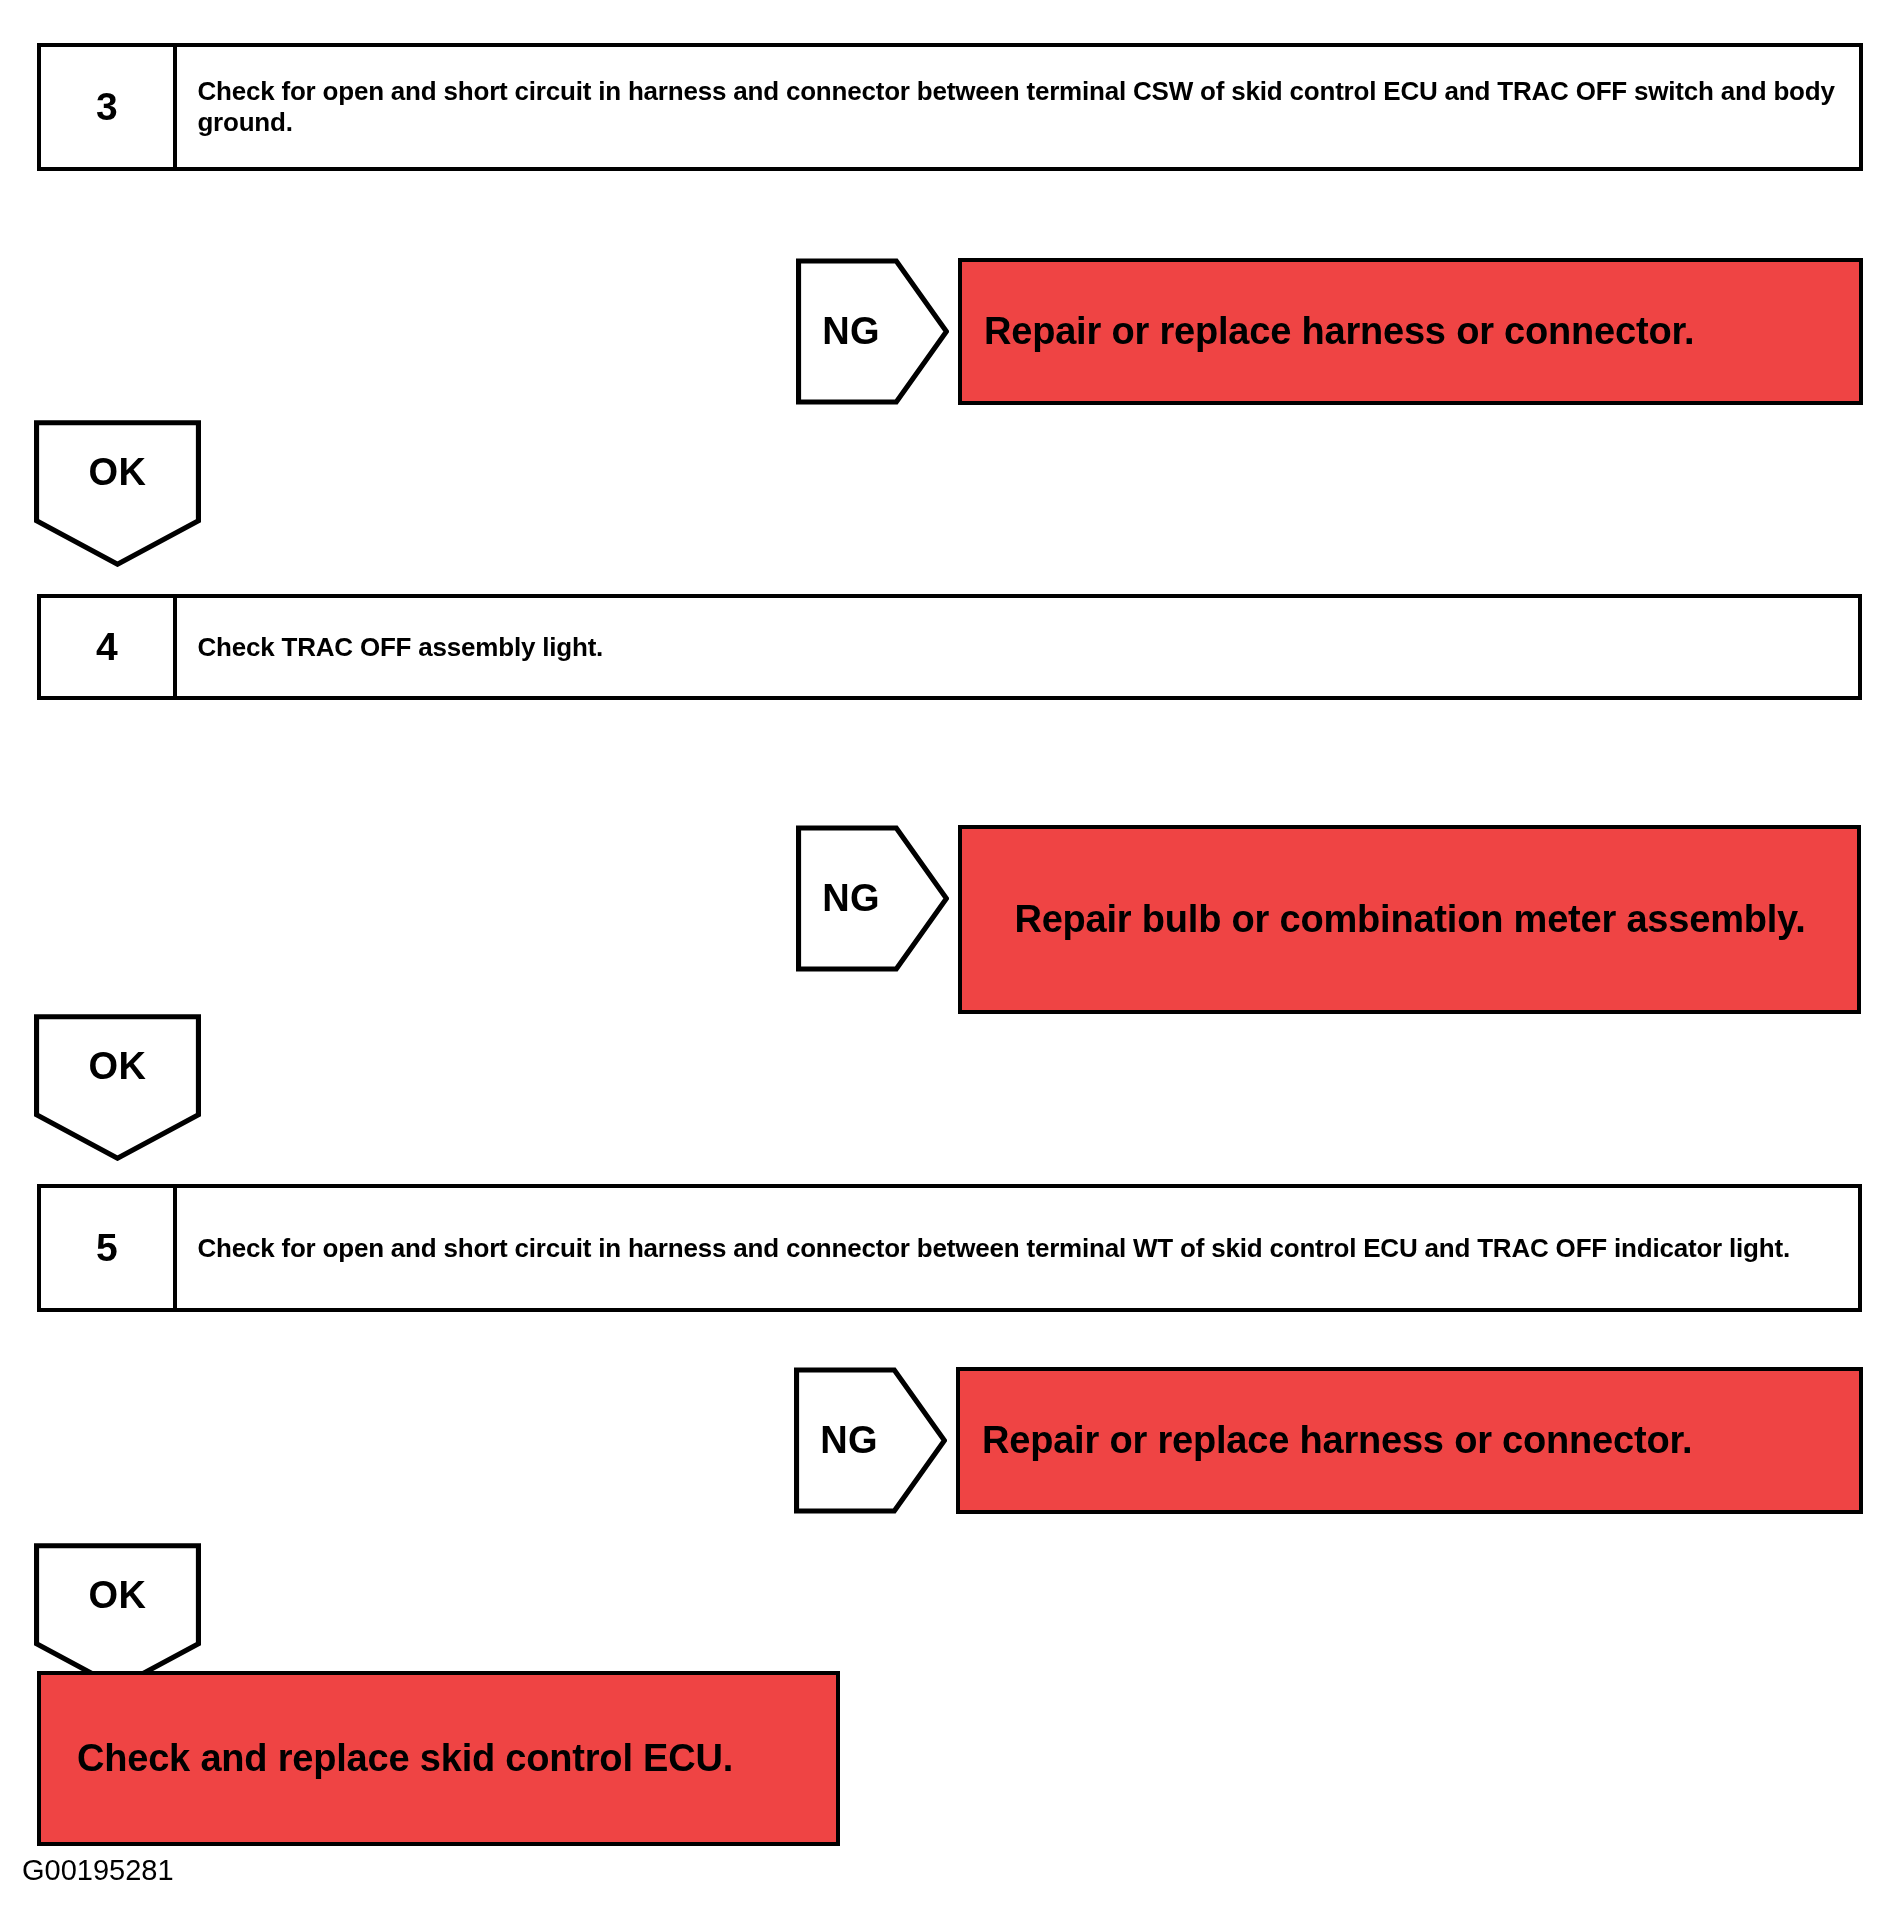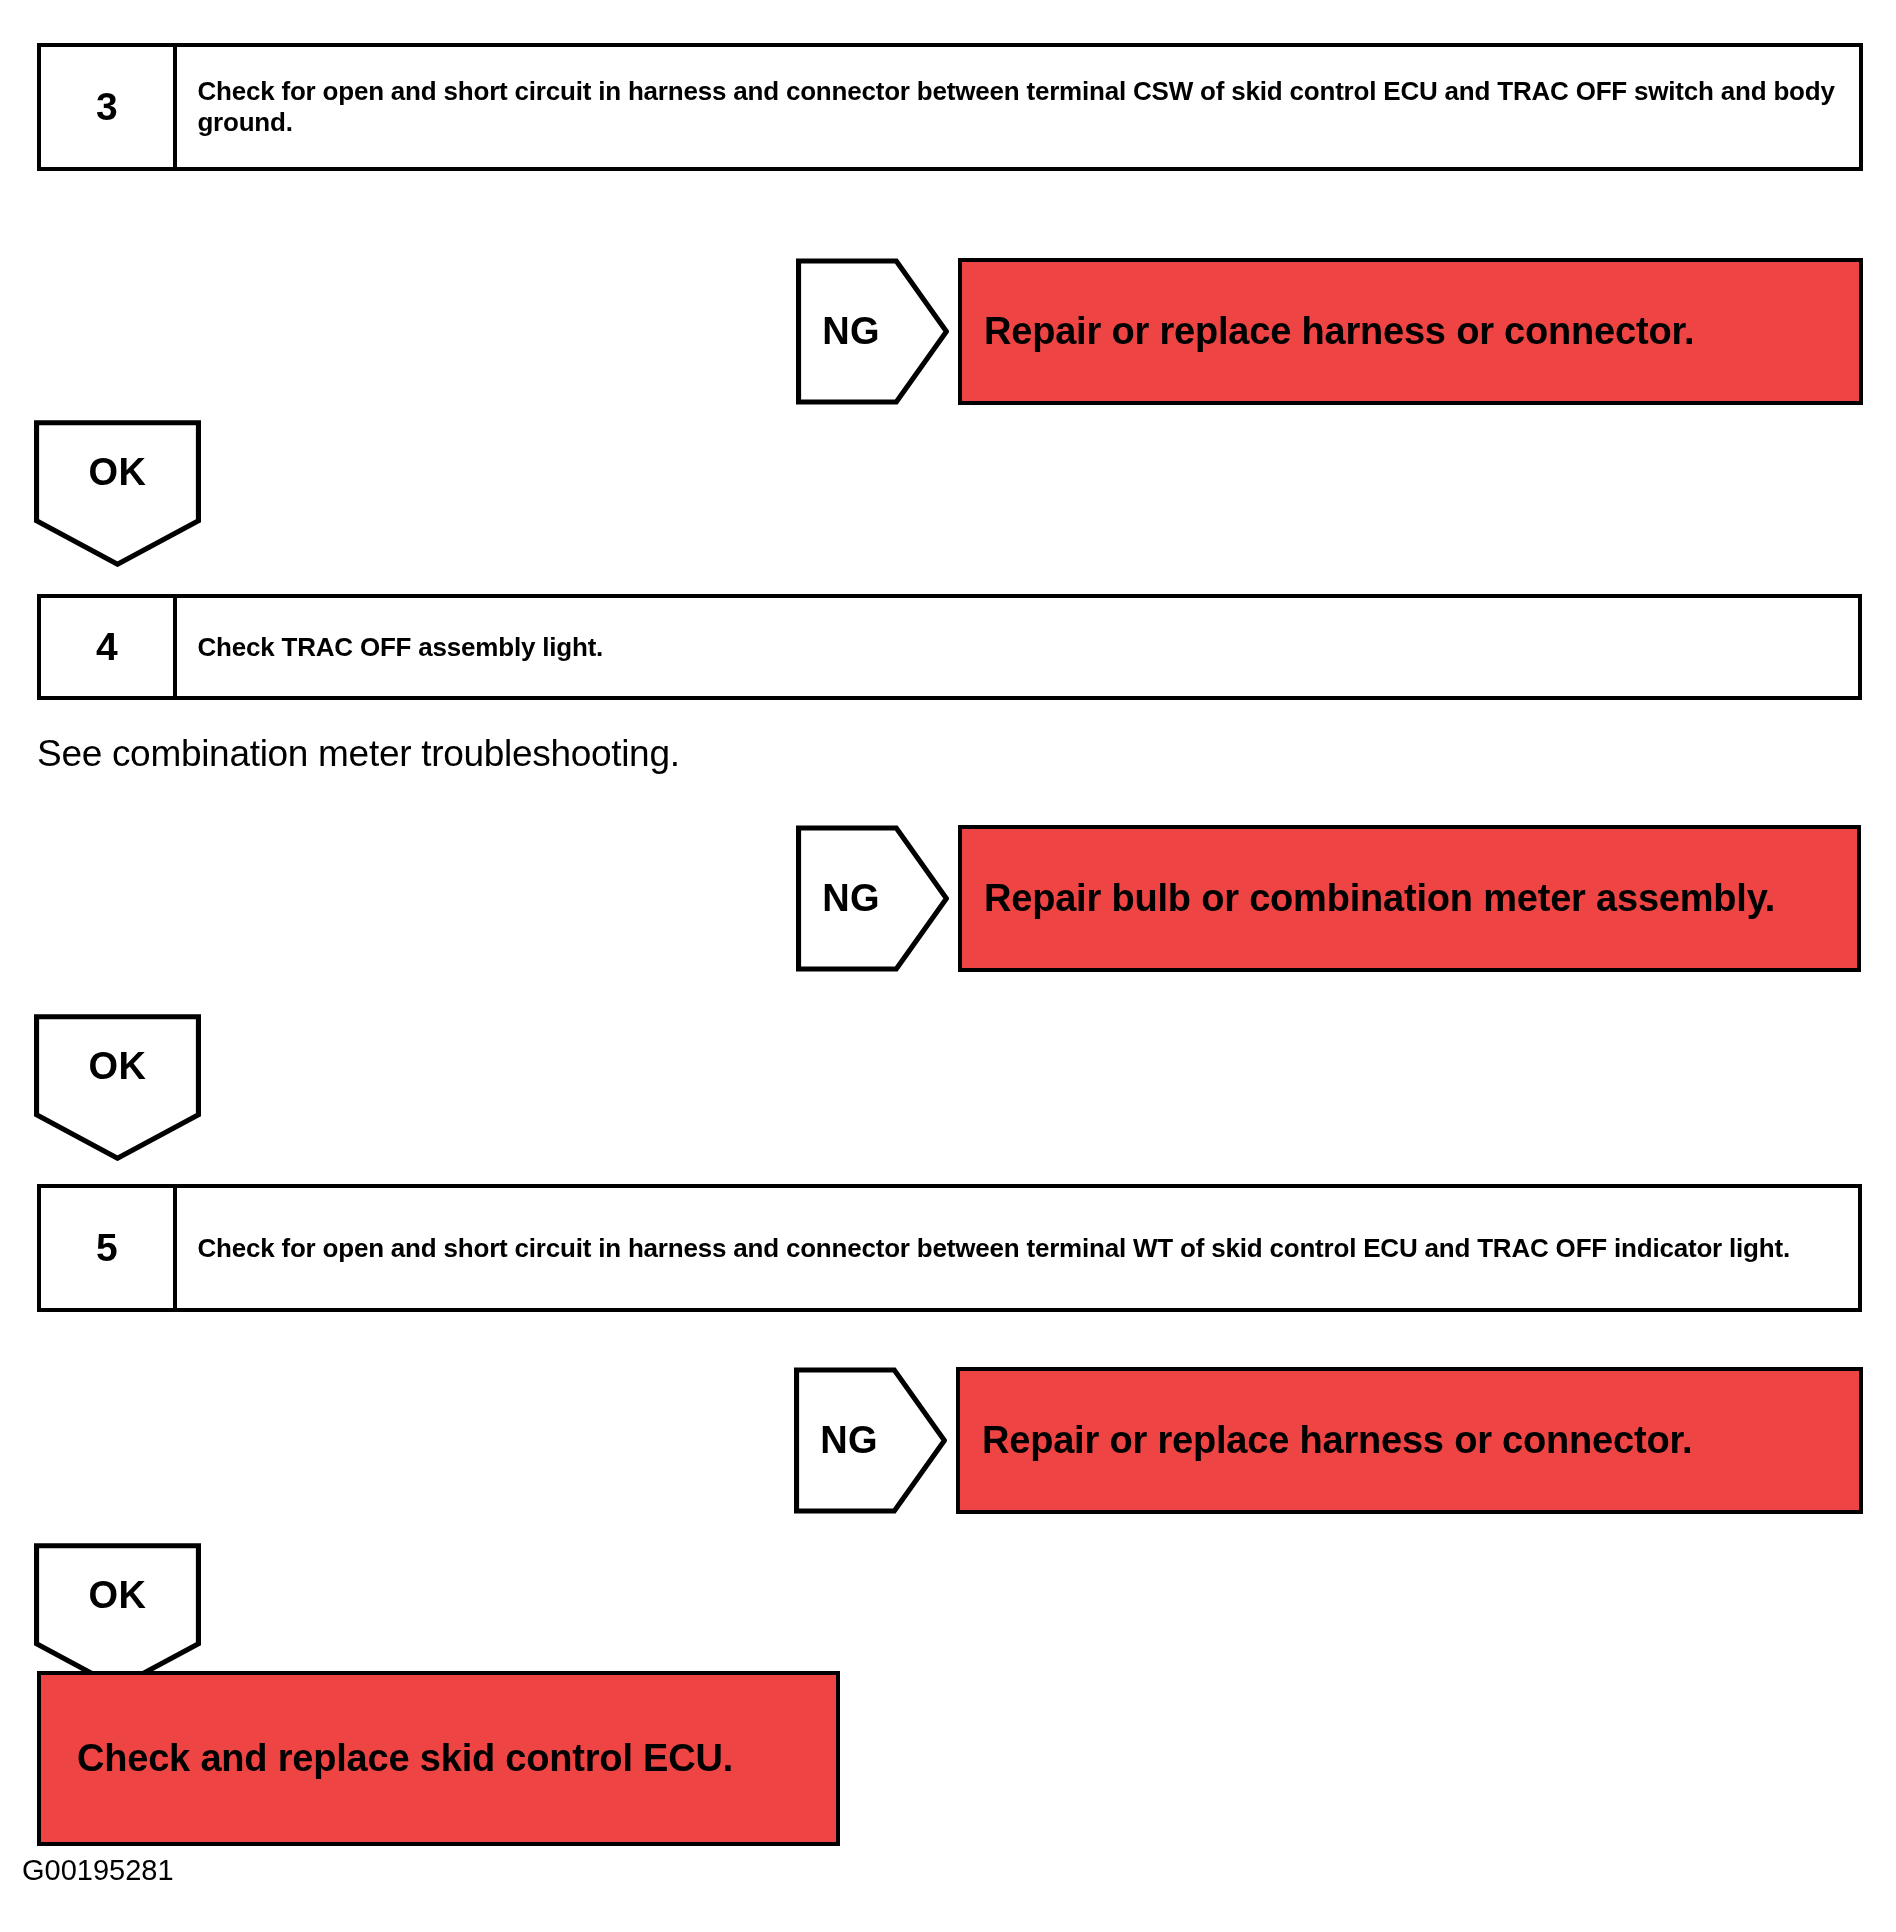--- a/index.html
+++ b/index.html
@@ -167,32 +167,29 @@
 
   <div class="step-box" style="left:37px; top:594px; width:1825px; height:106px;">
     <div class="step-num-cell">
       <span>4</span>
     </div>
     <div class="step-text-cell">
       <span class="step-text">Check TRAC OFF assembly light.</span>
     </div>
   </div>
 
-  <div class="note-text" style="left:37px; top:734px;">
-    <span>See combination meter troubleshooting.</span>
-  </div>
 
   <div class="ng-shape" style="left:796px; top:825px; width:153px; height:147px;">
     <svg width="153" height="147" viewBox="0 0 180 172">
       <polygon points="3,3 118,3 177,86 118,169 3,169" fill="#ffffff" stroke="#000000" stroke-width="6" stroke-linejoin="miter"></polygon>
     </svg>
     <span class="ng-label">NG</span>
   </div>
 
-  <div class="result-box" style="left:958px; top:825px; width:903px; height:147px;">
+  <div class="result-box" style="left:958px; top:825px; width:903px; height:189px;justify-content:center;">
     <span class="result-text">Repair bulb or combination meter assembly.</span>
   </div>
 
   <div class="ok-shape" style="left:34px; top:1014px; width:167px; height:147px;">
     <svg width="167" height="147" viewBox="0 0 196 172">
       <polygon points="3,3 193,3 193,118 98,169 3,118" fill="#ffffff" stroke="#000000" stroke-width="6" stroke-linejoin="miter"></polygon>
     </svg>
     <span class="ok-label">OK</span>
   </div>
 

